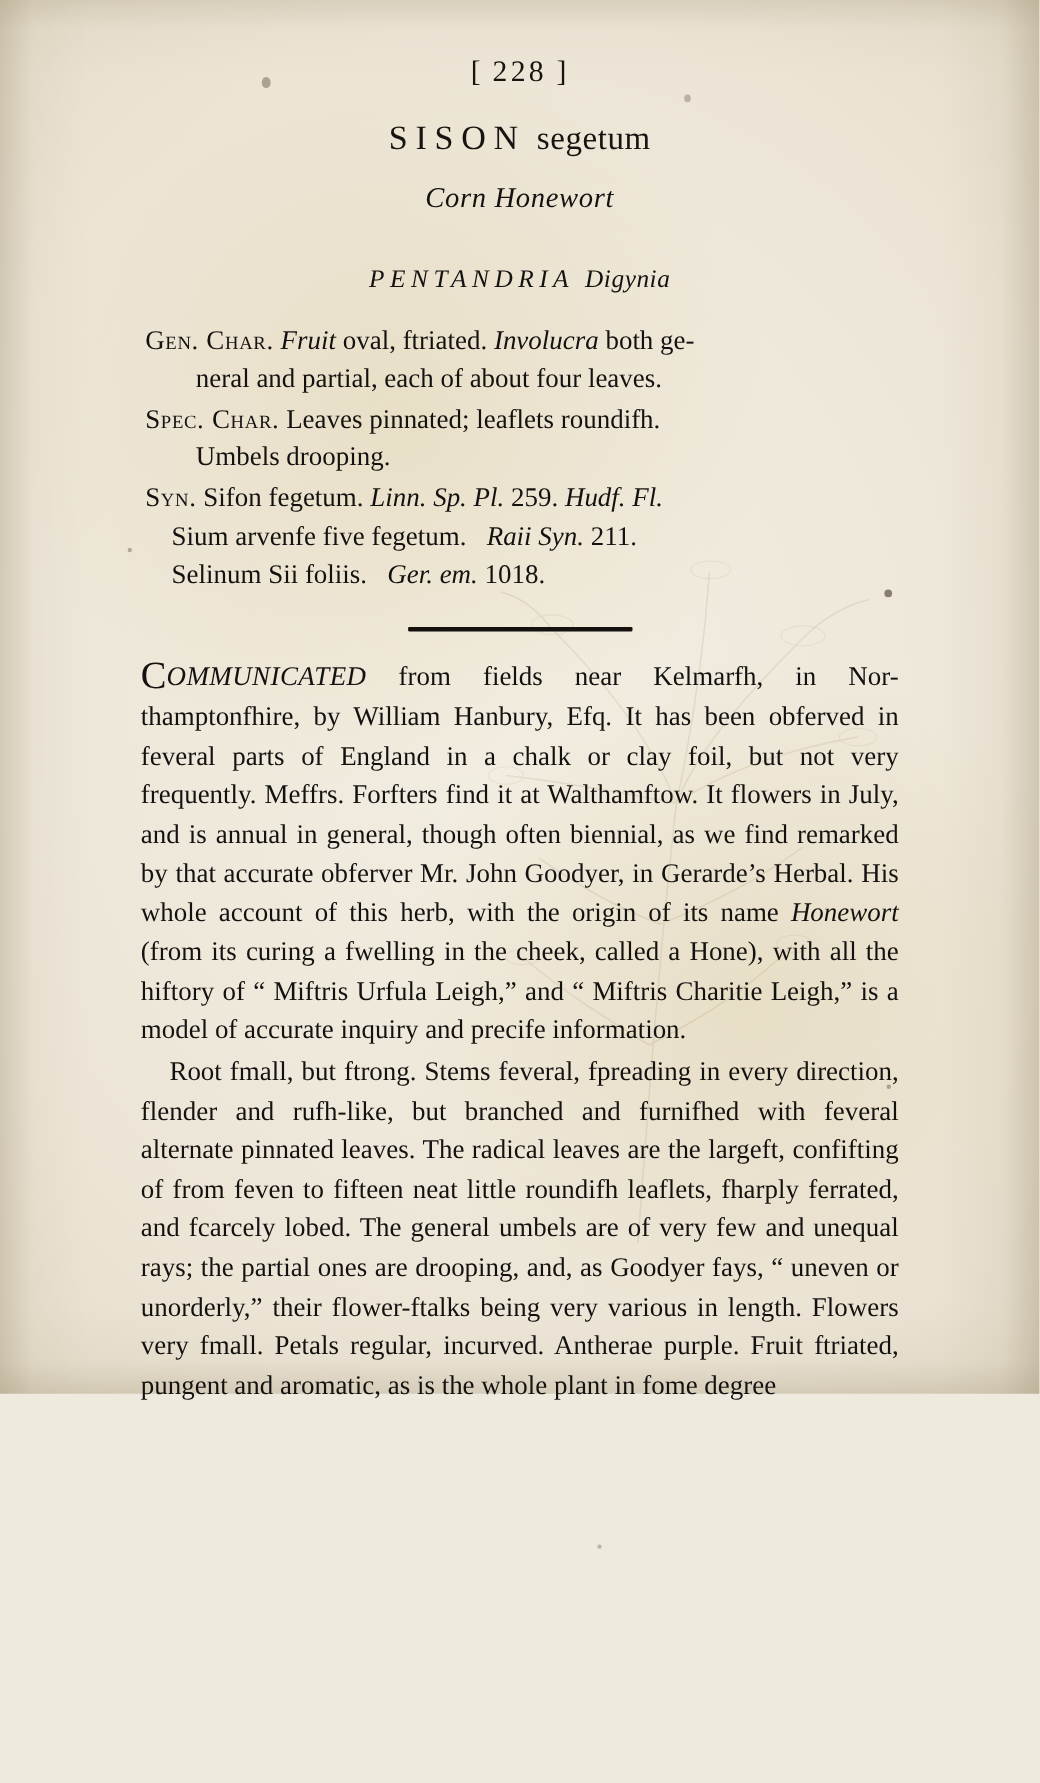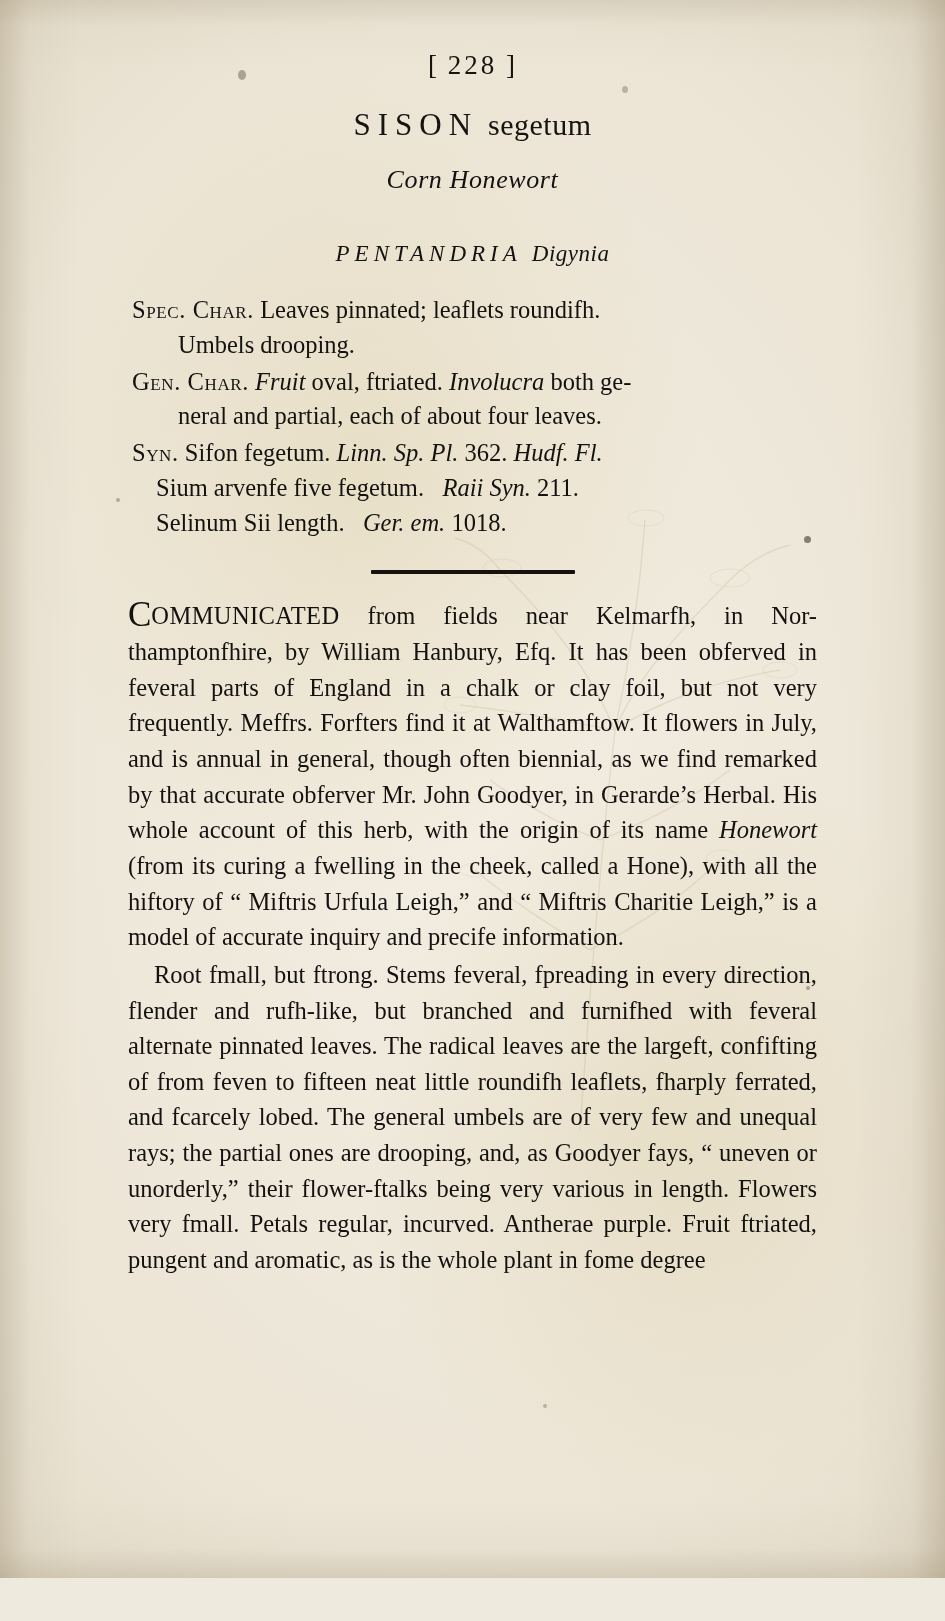--- a/index.html
+++ b/index.html
@@ -11,21 +11,21 @@
     height: 1621px;
     background: #efeade;
     font-family: "Liberation Serif", serif;
     color: #141210;
     overflow: hidden;
   }
   
   #page {
     position: relative;
     width: 945px;
-    height: 1578px;
+    height: 1267px;
     background:
       radial-gradient(ellipse 60% 45% at 38% 30%, rgba(226,214,180,0.55) 0%, rgba(226,214,180,0) 60%),
       radial-gradient(ellipse 55% 40% at 72% 72%, rgba(222,209,172,0.45) 0%, rgba(222,209,172,0) 62%),
       radial-gradient(ellipse 80% 70% at 50% 50%, #f3eee3 0%, #ece5d6 70%, #e3dbc8 100%);
     box-sizing: border-box;
   }
   
   #vignette {
     position: absolute;
     inset: 0;
@@ -132,21 +132,21 @@
     line-height: 1.455;
     text-align: justify;
   }
   .body p { margin: 0; }
   .body p + p { margin-top: 2px; text-indent: 26px; }
   .dropcap {
     font-size: 35px;
     line-height: 0.8;
     vertical-align: -2px;
   }
-  .caps { font-variant: small-caps; letter-spacing: 0.4px; }
+  .caps { font-variant: small-caps; letter-spacing: 0.4px; font-style: italic; }
 
   
   .speck {
     position: absolute;
     border-radius: 50%;
     background: #5c5042;
     z-index: 4;
     pointer-events: none;
   }
 </style>
@@ -206,48 +206,48 @@
 
     <div class="common">Corn Honewort</div>
 
     <div class="classline">
       <span class="order">PENTANDRIA</span><span class="sub">Digynia</span>
     </div>
 
     <div class="descr">
 
       <div class="entry">
-        <span class="sc">Spec. Char.</span>
-        <span>Leaves pinnated; leaflets roundifh.</span>
-        <span class="ind">Umbels drooping.</span>
-      </div>
-
-      <div class="entry">
         <span class="sc">Gen. Char.</span>
         <span class="it">Fruit</span>
         <span>oval, ftriated.</span>
         <span class="it">Involucra</span>
         <span>both ge-</span>
         <span class="ind">neral and partial, each of about four leaves.</span>
       </div>
 
       <div class="entry">
+        <span class="sc">Spec. Char.</span>
+        <span>Leaves pinnated; leaflets roundifh.</span>
+        <span class="ind">Umbels drooping.</span>
+      </div>
+
+      <div class="entry">
         <span class="sc">Syn.</span>
         <span>Sifon fegetum.</span>
         <span class="it">Linn. Sp. Pl.</span>
-        <span>362.</span>
+        <span>259.</span>
         <span class="it">Hudf. Fl.</span>
         <span class="ind2">
           <span>Sium arvenfe five fegetum.</span>
           &nbsp;
           <span class="it">Raii Syn.</span>
           <span>211.</span>
         </span>
         <span class="ind2">
-          <span>Selinum Sii length.</span>
+          <span>Selinum Sii foliis.</span>
           &nbsp;
           <span class="it">Ger. em.</span>
           <span>1018.</span>
         </span>
       </div>
 
     </div>
 
     <div class="rule"></div>
 

